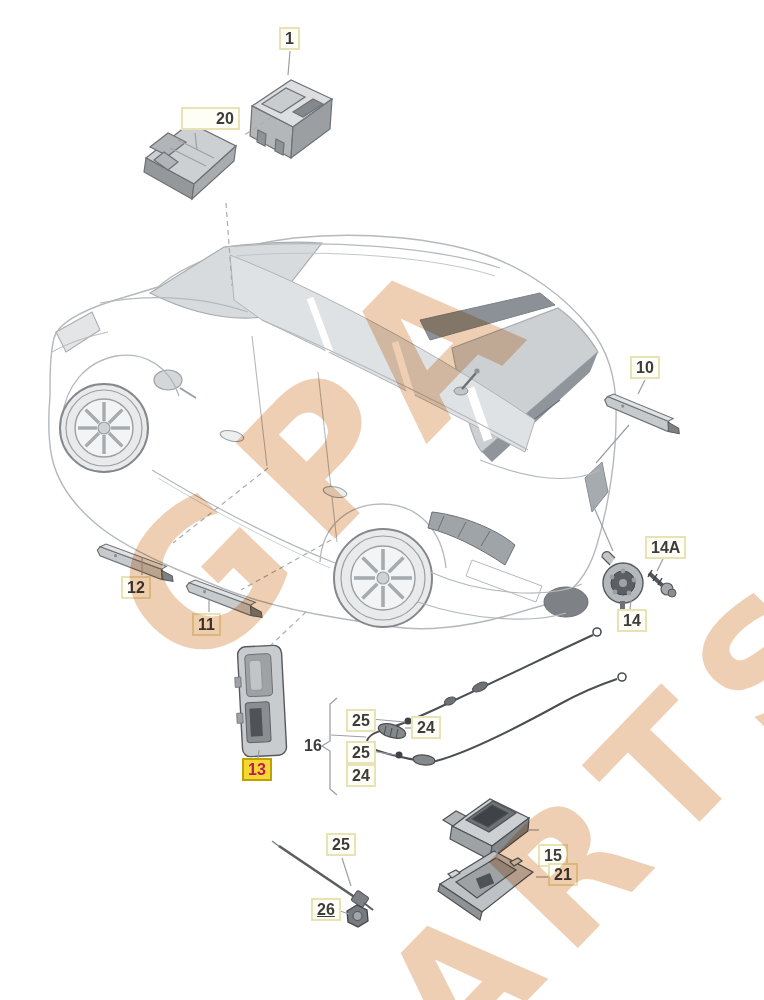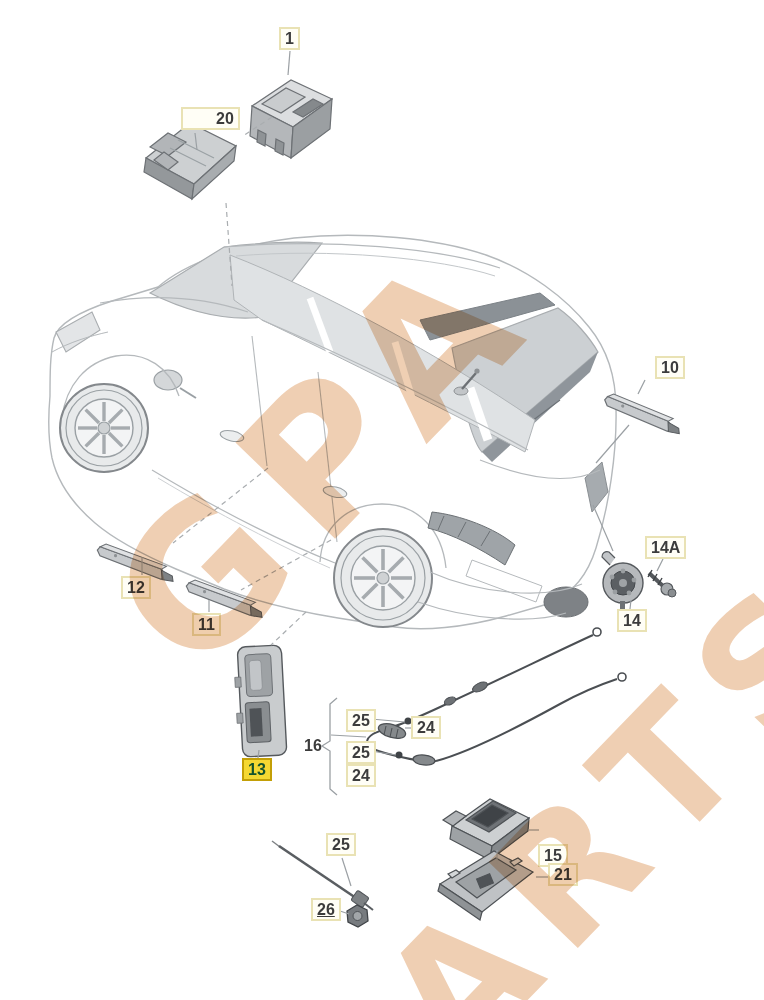--- a/index.html
+++ b/index.html
@@ -2,21 +2,21 @@
 <html><head>
 <meta charset="utf-8">
 <style>
   html,body{margin:0;padding:0;background:#ffffff;}
   .stage{position:relative;width:764px;height:1000px;background:#ffffff;overflow:hidden;
          font-family:"Liberation Sans","DejaVu Sans",sans-serif;}
   .stage svg{position:absolute;left:0;top:0;z-index:10;}
   .callout{position:absolute;z-index:20;background:#fffef6;border:2px solid #e9e2b4;
            color:#3c3c3c;font:bold 16px/19px "Liberation Sans","DejaVu Sans",sans-serif;
            padding:0 4px;min-width:12px;text-align:center;box-sizing:border-box;cursor:pointer;}
-  .callout.highlight{background:#f5d832;border-color:#c39f06;color:#14532d;}
+  .callout.highlight{background:#f5d832;border-color:#c39f06;color:#be185d;}
   .callout.boxless{background:transparent;border-color:transparent;cursor:default;}
   .wm{position:absolute;z-index:30;pointer-events:none;
       font-family:"DejaVu Sans","Liberation Sans",sans-serif;font-weight:bold;
       color:#d98c4a;opacity:.42;mix-blend-mode:multiply;letter-spacing:26px;
       white-space:nowrap;transform-origin:0 0;}
   .wm1{left:70px;top:560px;font-size:190px;transform:rotate(-46deg);}
   .wm2{left:250px;top:1060px;font-size:170px;transform:rotate(-46deg);}
 </style>
 </head>
 <body>
@@ -263,21 +263,21 @@
     <line x1="272" y1="117" x2="243" y2="136"></line>
     <line x1="226" y1="203" x2="232" y2="286"></line>
     <line x1="268" y1="468" x2="173" y2="543"></line>
     <line x1="331" y1="540" x2="241" y2="590"></line>
     <line x1="306" y1="612" x2="271" y2="645"></line>
   </g>
 </svg>
 
 <div class="callout" style="left:279px;top:27px;">1</div>
 <div class="callout" style="left:181px;top:107px;padding-left:33px;">20</div>
-<div class="callout" style="left:630px;top:356px;margin-left:25px;">10</div>
+<div class="callout" style="left:630px;top:356px;">10</div>
 <div class="callout" style="left:121px;top:576px;">12</div>
 <div class="callout" style="left:192px;top:613px;">11</div>
 <div class="callout" style="left:645px;top:536px;text-align:center;">14A</div>
 <div class="callout" style="left:617px;top:609px;">14</div>
 <div class="callout highlight" style="left:242px;top:758px;">13</div>
 <div class="callout boxless" style="left:298px;top:734px;">16</div>
 <div class="callout" style="left:346px;top:709px;">25</div>
 <div class="callout" style="left:411px;top:716px;">24</div>
 <div class="callout" style="left:346px;top:741px;">25</div>
 <div class="callout" style="left:346px;top:764px;">24</div>

